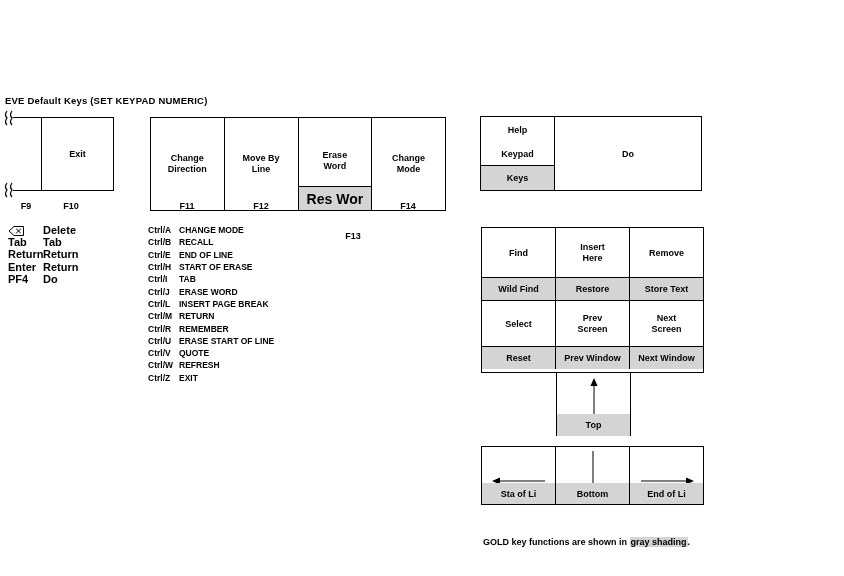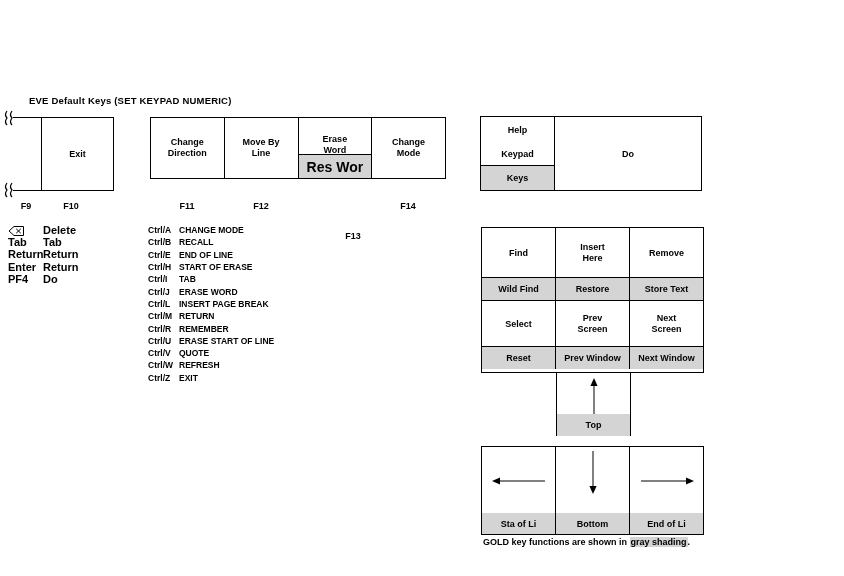--- a/index.html
+++ b/index.html
@@ -3,36 +3,36 @@
 <meta charset="utf-8">
 <style>
   html,body{margin:0;padding:0;background:#fff;}
   #canvas{
     position:relative; width:844px; height:576px; background:#ffffff;
     font-family:"Liberation Sans", sans-serif; font-weight:bold; color:#000;
     overflow:hidden;
   }
   :root{ --shade:#d4d4d4; }
 
-  .title{ position:absolute; left:5px; top:95px; font-size:9.5px; letter-spacing:0.2px;margin-left:24px; }
+  .title{ position:absolute; left:5px; top:95px; font-size:9.5px; letter-spacing:0.2px; }
 
   
   .torn-box{ position:absolute; left:13px; top:117px; width:101px; height:74px;
     border-top:1px solid #000; border-bottom:1px solid #000; border-right:1px solid #000;
     box-sizing:border-box; }
   .exit-cell{ position:absolute; left:28px; top:0; right:0; bottom:0;
     border-left:1px solid #000; display:flex; align-items:center; justify-content:center;
     font-size:9px; }
   .squig{ position:absolute; left:-10px; width:12px; height:16px; }
   .squig.topper{ top:-8px; } .squig.botter{ bottom:-8px; }
 
   .flabel{ position:absolute; top:201px; width:40px; text-align:center; font-size:9px; }
 
   
-  .fgroup{ position:absolute; left:150px; top:117px; width:296px; height:62px;
+  .fgroup{ position:absolute; left:150px; top:117px; width:296px; height:94px;
     border:1px solid #000; box-sizing:border-box; display:flex; }
   .fcell{ flex:1; border-left:1px solid #000; position:relative;
     display:flex; align-items:center; justify-content:center; }
   .fcell:first-child{ border-left:none; }
   .fcell .lbl{ text-align:center; font-size:9px; white-space:pre-line; line-height:11px;
     margin-bottom:6px; }
   .fcell .nogold{ margin-bottom:0; }
   .gold-band{ position:absolute; left:0; right:0; bottom:0; height:23px;
     background:var(--shade); border-top:1px solid #000;
     display:flex; align-items:center; justify-content:center; font-size:14px; }
@@ -75,21 +75,21 @@
 
   
   .up-key{ position:absolute; left:556px; top:373px; width:75px; height:63px;
     border-left:1px solid #000; border-right:1px solid #000; box-sizing:border-box; }
   .up-key .arr{ position:absolute; top:4px; left:50%; transform:translateX(-50%); }
   .up-gold{ position:absolute; left:0; right:0; bottom:0; height:22px;
     background:var(--shade); display:flex; align-items:center; justify-content:center;
     font-size:9px; }
 
   
-  .arrow-row{ position:absolute; left:481px; top:446px; width:223px; height:89px;
+  .arrow-row{ position:absolute; left:481px; top:446px; width:223px; height:59px;
     border:1px solid #000; box-sizing:border-box; display:flex;justify-content:space-between; }
   .ar-cell{ flex:1; border-left:1px solid #000; position:relative; }
   .ar-cell:first-child{ border-left:none; }
   .ar-gold{ position:absolute; left:0; right:0; bottom:0; height:21px;
     background:var(--shade); display:flex; align-items:center; justify-content:center;
     font-size:9px; }
   .h-arr{ position:absolute; top:29px; left:50%; transform:translateX(-50%); }
   .d-arr{ position:absolute; top:4px; left:50%; transform:translateX(-50%); }
 
   

